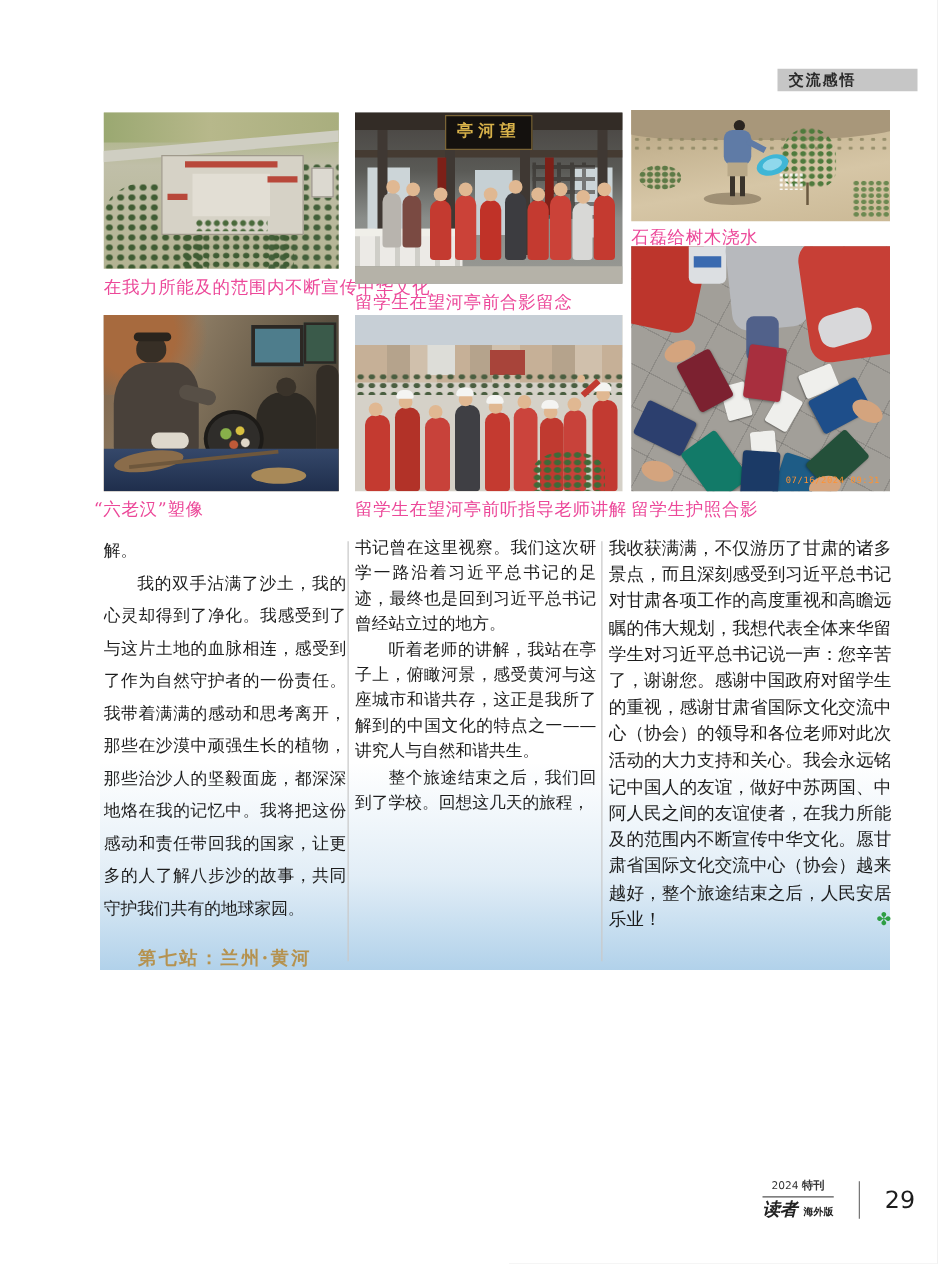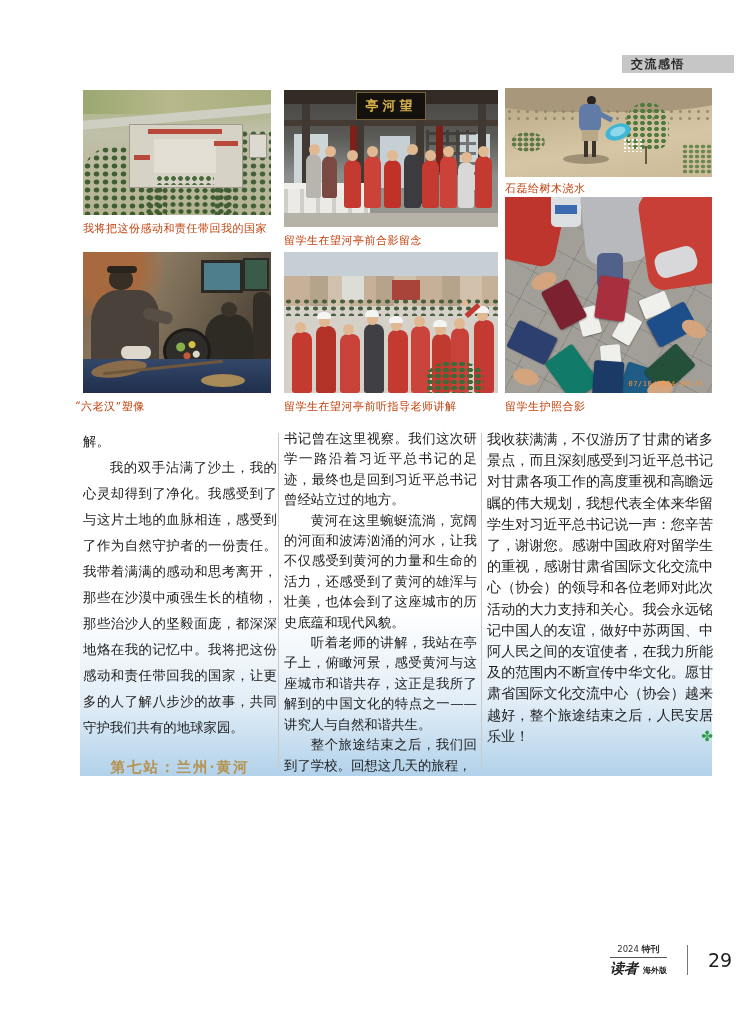--- a/index.html
+++ b/index.html
@@ -7,21 +7,21 @@
           font-family:"DejaVu Serif", serif; margin:0 auto; }
   .abs { position:absolute; }
 
   
   .tag { position:absolute; left:622px; top:55px; width:112px; height:18px; background:#c6c6c6;
          font-family:"DejaVu Sans", sans-serif; font-size:12px; font-weight:bold; color:#2b2b2b;
          line-height:18px; padding-left:9px; box-sizing:border-box; letter-spacing:1.5px; }
 
   
   .photo { position:absolute; overflow:hidden; background:#b9b9b0; }
-  .cap { position:absolute; font-size:11px; color:#c2410c; letter-spacing:0.5px; white-space:nowrap; }
+  .cap { position:absolute; font-size:14px; color:#ec4899; letter-spacing:0.5px; white-space:nowrap; }
 
   
   .col { position:absolute; text-align:justify; color:#1d1d1d; overflow:hidden; height:346px; z-index:3; }
   .col p { margin:0; }
   .ind { text-indent:2em; }
   .c1 { font-size:13.4px; line-height:26px; }
   .c2 { font-size:13.4px; line-height:20.4px; }
   .c3 { font-size:14.1px; line-height:21.2px; }
   .sec-head { text-align:center; color:#b5924f; font-weight:bold; letter-spacing:2px;
               font-size:14.5px; margin:13px 0 10px 0; }
@@ -74,21 +74,21 @@
     <div class="abs" style="left:62px;bottom:0;width:90px;height:28px;background-image:radial-gradient(#3f5c33 0 2.2px, rgba(0,0,0,0) 3px);background-size:8px 7px"></div>
     <div class="abs" style="left:46px;top:34px;width:112px;height:62px;background:#d6d2c6;border:1px solid #a09a8c">
       <div class="abs" style="left:18px;top:4px;width:74px;height:5px;background:#b8483a"></div>
       <div class="abs" style="left:24px;top:14px;width:62px;height:34px;background:#e2ded4"></div>
       <div class="abs" style="left:84px;top:16px;width:24px;height:5px;background:#b8483a"></div>
       <div class="abs" style="left:4px;top:30px;width:16px;height:5px;background:#b8483a"></div>
       <div class="abs" style="left:26px;top:50px;width:58px;height:10px;background-image:radial-gradient(#4a6a3c 0 2px, rgba(0,0,0,0) 2.8px);background-size:7px 7px"></div>
     </div>
     <div class="abs" style="left:166px;top:44px;width:16px;height:22px;background:#dcd9d0;border:1px solid #9a948a"></div>
   </div>
-  <div class="cap" style="left:83px;top:221px">我将把这份感动和责任带回我的国家</div>
+  <div class="cap" style="left:83px;top:221px">在我力所能及的范围内不断宣传中华文化</div>
 
   <div class="photo" style="left:284px;top:90px;width:214px;height:137px;background:linear-gradient(180deg,#474340 0%,#5a5a56 34%,#8a8d8a 62%,#9a9a94 100%)">
     <div class="abs" style="left:10px;top:44px;width:34px;height:58px;background:#ccd5d8"></div>
     <div class="abs" style="left:96px;top:46px;width:30px;height:52px;background:#c6d0d4"></div>
     <div class="abs" style="left:176px;top:44px;width:30px;height:56px;background:#ccd5d8"></div>
     <div class="abs" style="left:0;top:0;width:100%;height:14px;background:#332c26"></div>
     <div class="abs" style="left:0;top:30px;width:100%;height:6px;background:#453b32"></div>
     <div class="abs" style="left:18px;top:14px;width:8px;height:100px;background:#3f3833"></div>
     <div class="abs" style="left:72px;top:14px;width:8px;height:100px;background:#3f3833"></div>
     <div class="abs" style="left:132px;top:14px;width:8px;height:100px;background:#3f3833"></div>
@@ -218,21 +218,20 @@
 
   <div class="col c1" style="left:83px;top:429px;width:194px">
     <p>解。</p>
     <p class="ind">我的双手沾满了沙土，我的心灵却得到了净化。我感受到了与这片土地的血脉相连，感受到了作为自然守护者的一份责任。我带着满满的感动和思考离开，那些在沙漠中顽强生长的植物，那些治沙人的坚毅面庞，都深深地烙在我的记忆中。我将把这份感动和责任带回我的国家，让更多的人了解八步沙的故事，共同守护我们共有的地球家园。</p>
     <div class="sec-head">第七站：兰州·黄河</div>
 
   </div>
   <div class="vdiv" style="left:278px"></div>
   <div class="col c2" style="left:284px;top:429px;width:193px">
     <p>书记曾在这里视察。我们这次研学一路沿着习近平总书记的足迹，最终也是回到习近平总书记曾经站立过的地方。</p>
-    <p class="ind">黄河在这里蜿蜒流淌，宽阔的河面和波涛汹涌的河水，让我不仅感受到黄河的力量和生命的活力，还感受到了黄河的雄浑与壮美，也体会到了这座城市的历史底蕴和现代风貌。</p>
     <p class="ind">听着老师的讲解，我站在亭子上，俯瞰河景，感受黄河与这座城市和谐共存，这正是我所了解到的中国文化的特点之一——讲究人与自然和谐共生。</p>
     <p class="ind">整个旅途结束之后，我们回到了学校。回想这几天的旅程，</p>
   </div>
   <div class="vdiv" style="left:481px"></div>
   <div class="col c3" style="left:487px;top:429px;width:226px">
     <p>我收获满满，不仅游历了甘肃的诸多景点，而且深刻感受到习近平总书记对甘肃各项工作的高度重视和高瞻远瞩的伟大规划，我想代表全体来华留学生对习近平总书记说一声：您辛苦了，谢谢您。感谢中国政府对留学生的重视，感谢甘肃省国际文化交流中心（协会）的领导和各位老师对此次活动的大力支持和关心。我会永远铭记中国人的友谊，做好中苏两国、中阿人民之间的友谊使者，在我力所能及的范围内不断宣传中华文化。愿甘肃省国际文化交流中心（协会）越来越好，整个旅途结束之后，人民安居乐业！</p>
     <div class="endmark">✤</div>
   </div>
 
 

